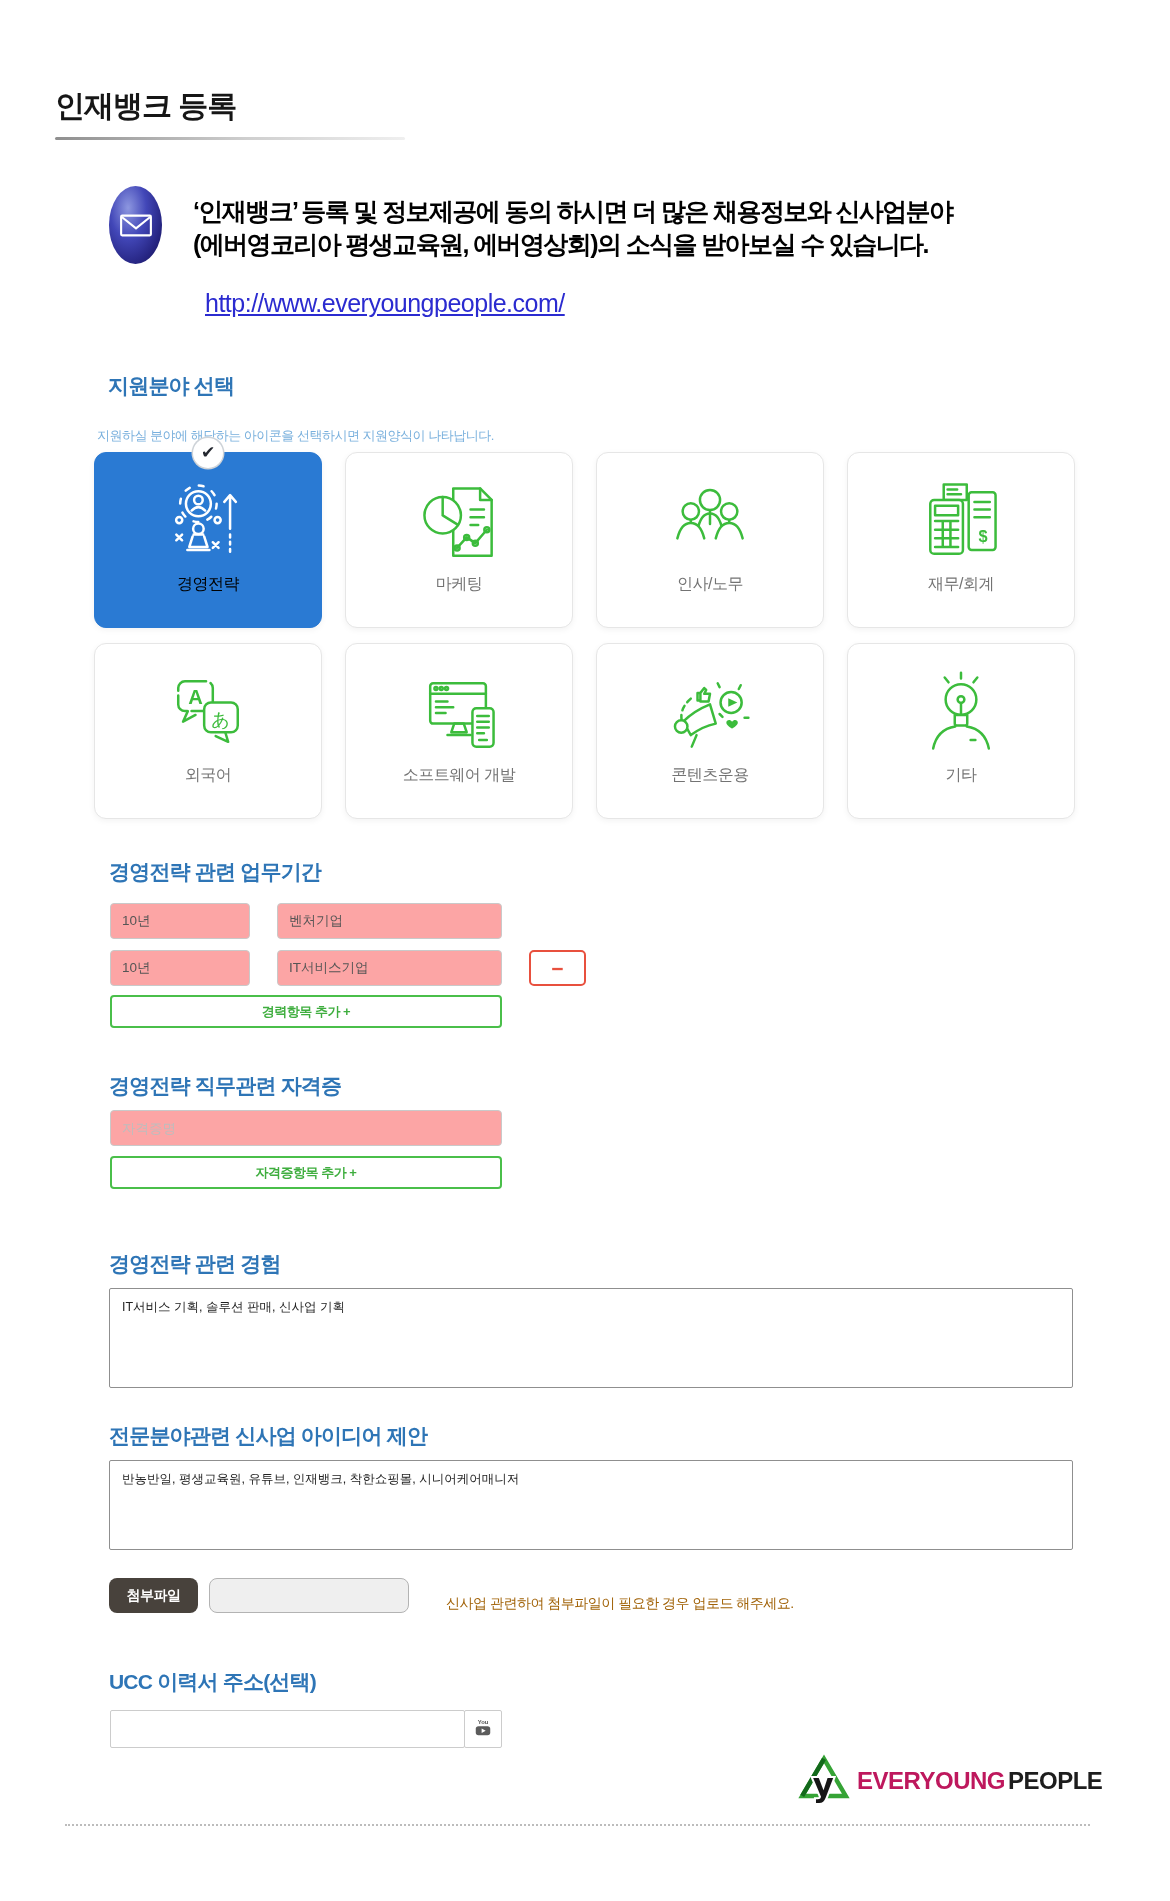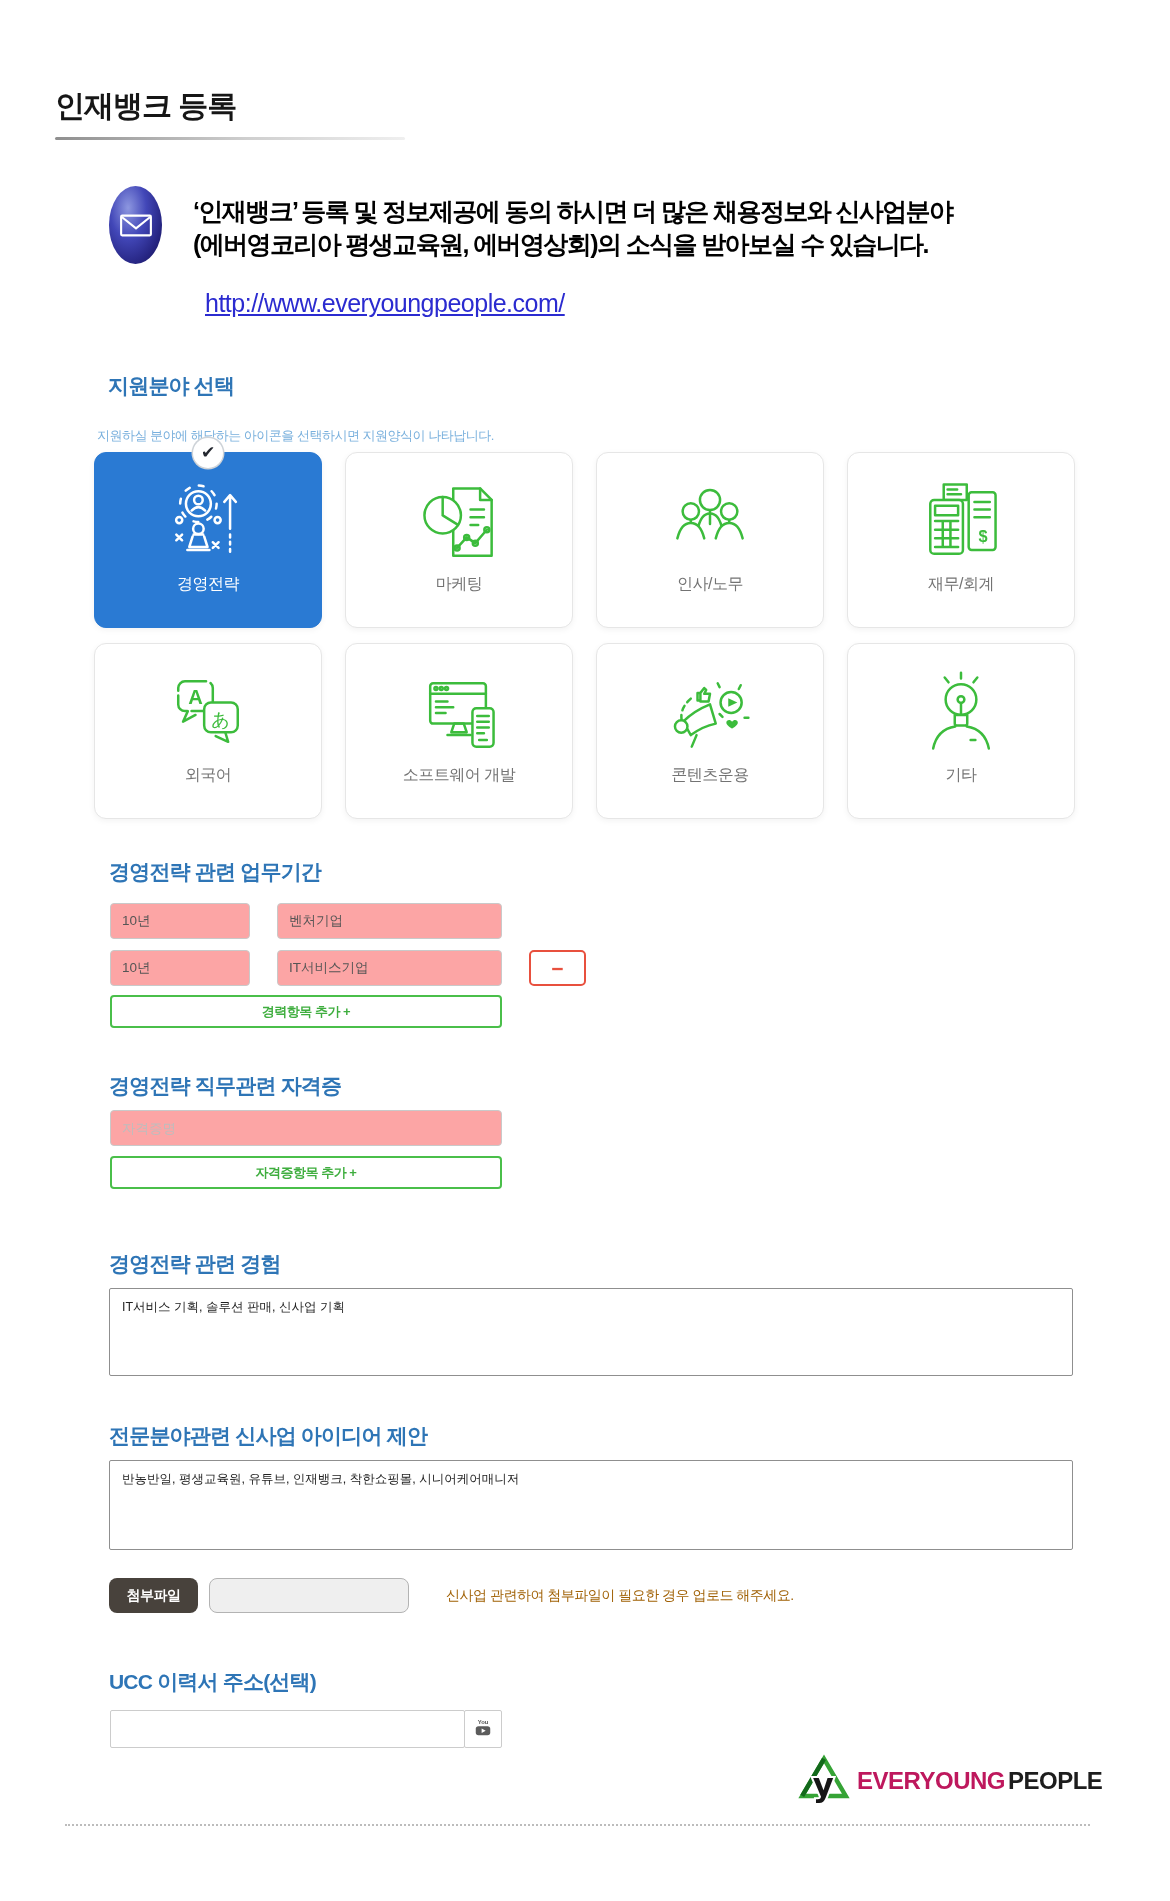--- a/index.html
+++ b/index.html
@@ -34,21 +34,21 @@
   #tile-grid { left:94px; top:452px; width:982px; display:grid;
     grid-template-columns:repeat(4,228px); column-gap:23px; row-gap:15px; }
   .tile { position:relative; height:176px; border-radius:12px; background:#fff;
     border:1px solid #e6e6e6; box-shadow:0 2px 6px rgba(0,0,0,.05);
     display:flex; flex-direction:column; align-items:center; justify-content:flex-end;
     padding-bottom:32px; cursor:pointer; }
   .tile-icon { position:absolute; top:16px; left:50%; transform:translateX(-50%);
     width:108px; height:108px; display:flex; align-items:center; justify-content:center; }
   .tile-label { font-size:16px; color:#737373; letter-spacing:-0.5px; }
   .tile.selected { background:#2a7ad3; border-color:#2a7ad3; }
-  .tile.selected .tile-label { color:#ffffff; }
+  .tile.selected .tile-label { color:#000000; }
   .check-badge { position:absolute; top:-15px; left:50%; transform:translateX(-50%);
     width:30px; height:30px; border-radius:50%; background:#fff; color:#23272f;
     font-size:17px; font-weight:bold; line-height:30px; text-align:center;
     box-shadow:0 0 0 1.5px #ced3d8; z-index:2; }
 
   
   .inp { height:36px; border:1px solid #c9c9c9; border-radius:4px; padding:0 11px;
     font-size:13.5px; color:#555; background:#fca5a5; font-family:inherit; }
   .years { width:140px; } .company { width:225px; }
   .period-row { display:flex; margin-bottom:11px; }
@@ -63,25 +63,25 @@
   #period-rows { left:110px; top:903px; }
   #period-add { left:110px; top:995px; width:392px; }
   #h-cert { left:109px; top:1072px; }
   #cert-input { left:110px; top:1110px; width:392px; }
   #cert-input::placeholder { color:#bdbdbd; }
   #cert-add { left:110px; top:1156px; width:392px; }
 
   .ta { border:1px solid #8f8f8f; border-radius:2px; padding:9px 12px; font-size:12.5px;
     color:#222; resize:none; font-family:inherit; line-height:1.5; background:#fff; }
   #h-exp { left:109px; top:1250px; }
-  #exp-ta { left:109px; top:1288px; width:964px; height:88px; }
+  #exp-ta { left:109px; top:1288px; width:964px; height:100px; }
   #h-idea { left:109px; top:1422px; }
   #idea-ta { left:109px; top:1460px; width:964px; height:90px; }
 
-  #attach-row { left:109px; top:1578px; display:flex; align-items:center; }
+  #attach-row { left:109px; top:1578px; display:flex; align-items:flex-end; }
   .attach-btn { background:#48423c; color:#fff; border:none; border-radius:8px;
     width:89px; height:35px; font-size:14px; font-weight:bold; letter-spacing:-0.5px;
     cursor:pointer; font-family:inherit; }
   .attach-input { width:200px; height:35px; background:#efefef; border:1px solid #b3b3b3;
     border-radius:8px; margin-left:11px; }
   .attach-note { margin-left:37px; font-size:14px; color:#a16207; letter-spacing:-0.5px; }
 
   #h-ucc { left:109px; top:1668px; }
   #ucc-row { left:110px; top:1710px; display:flex; }
   .ucc-input { width:355px; height:38px; border:1px solid #ccc; border-radius:2px; background:#fff;

